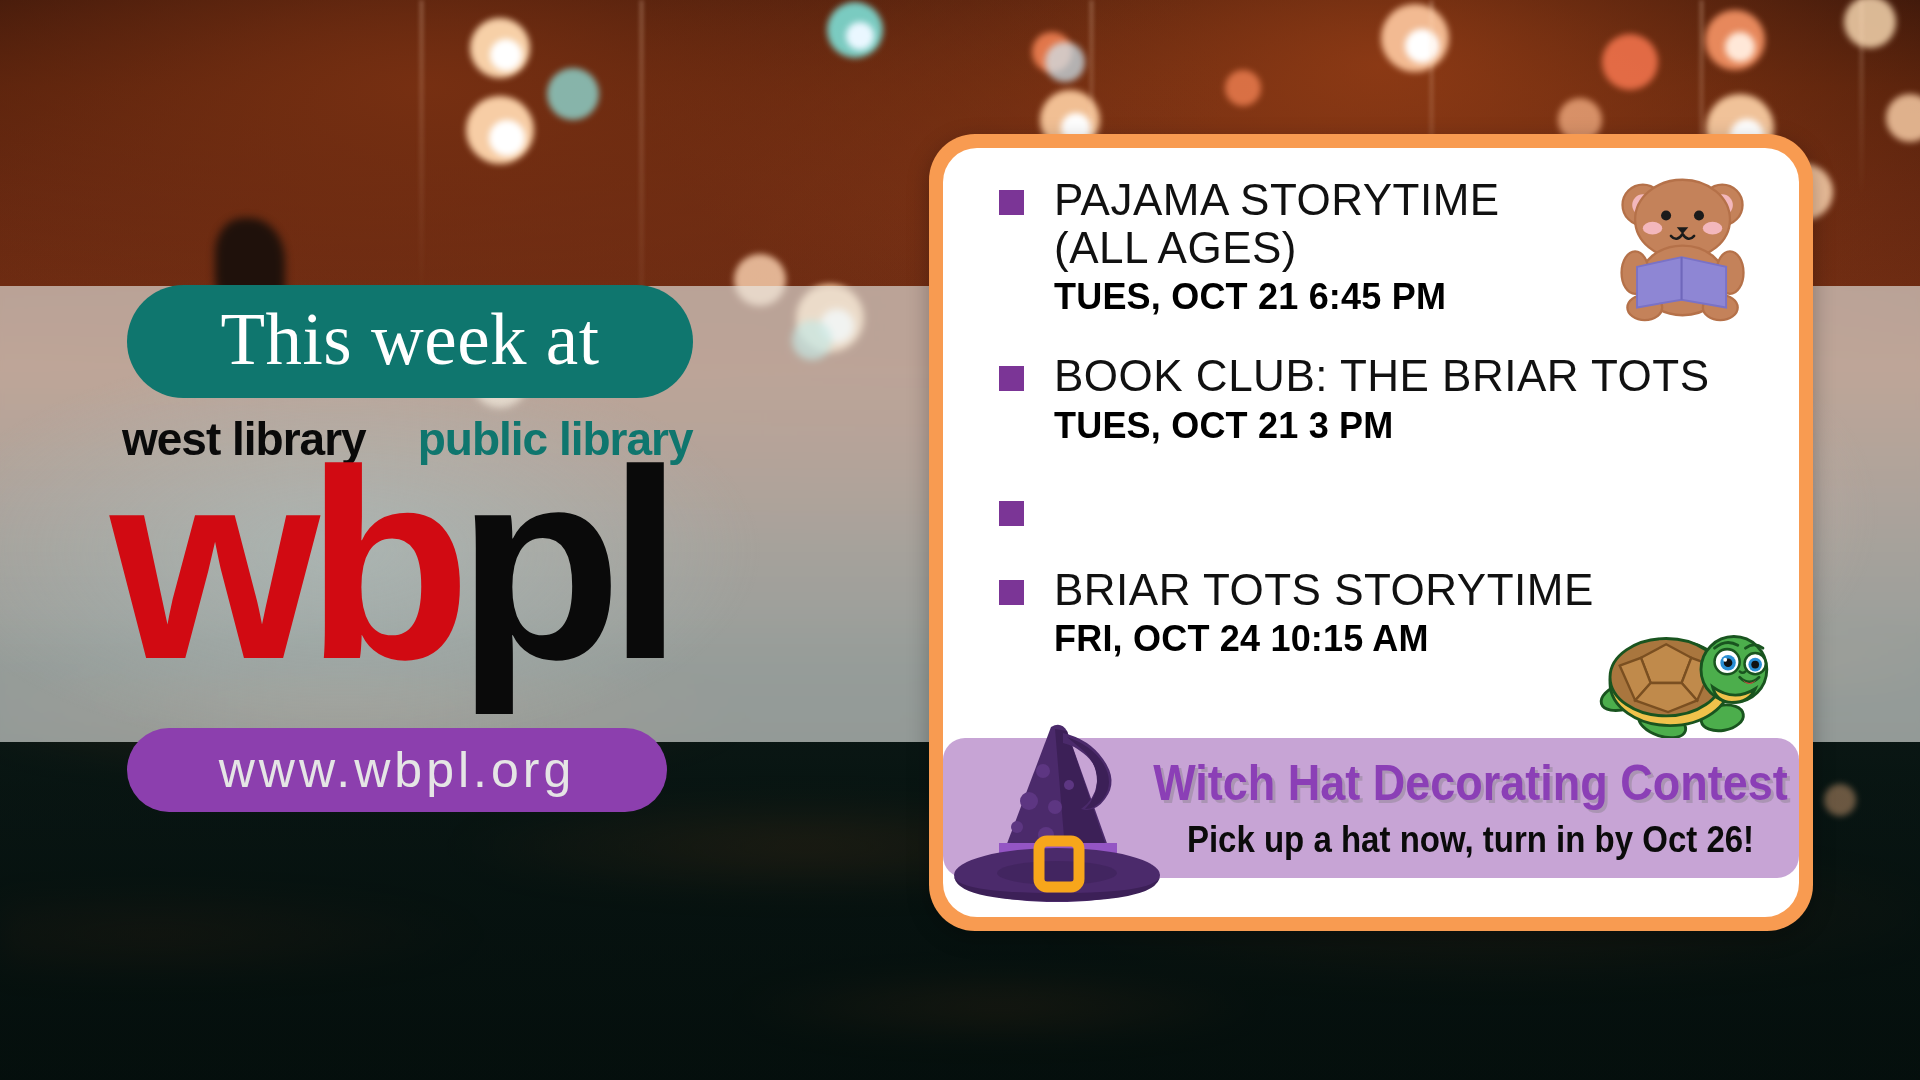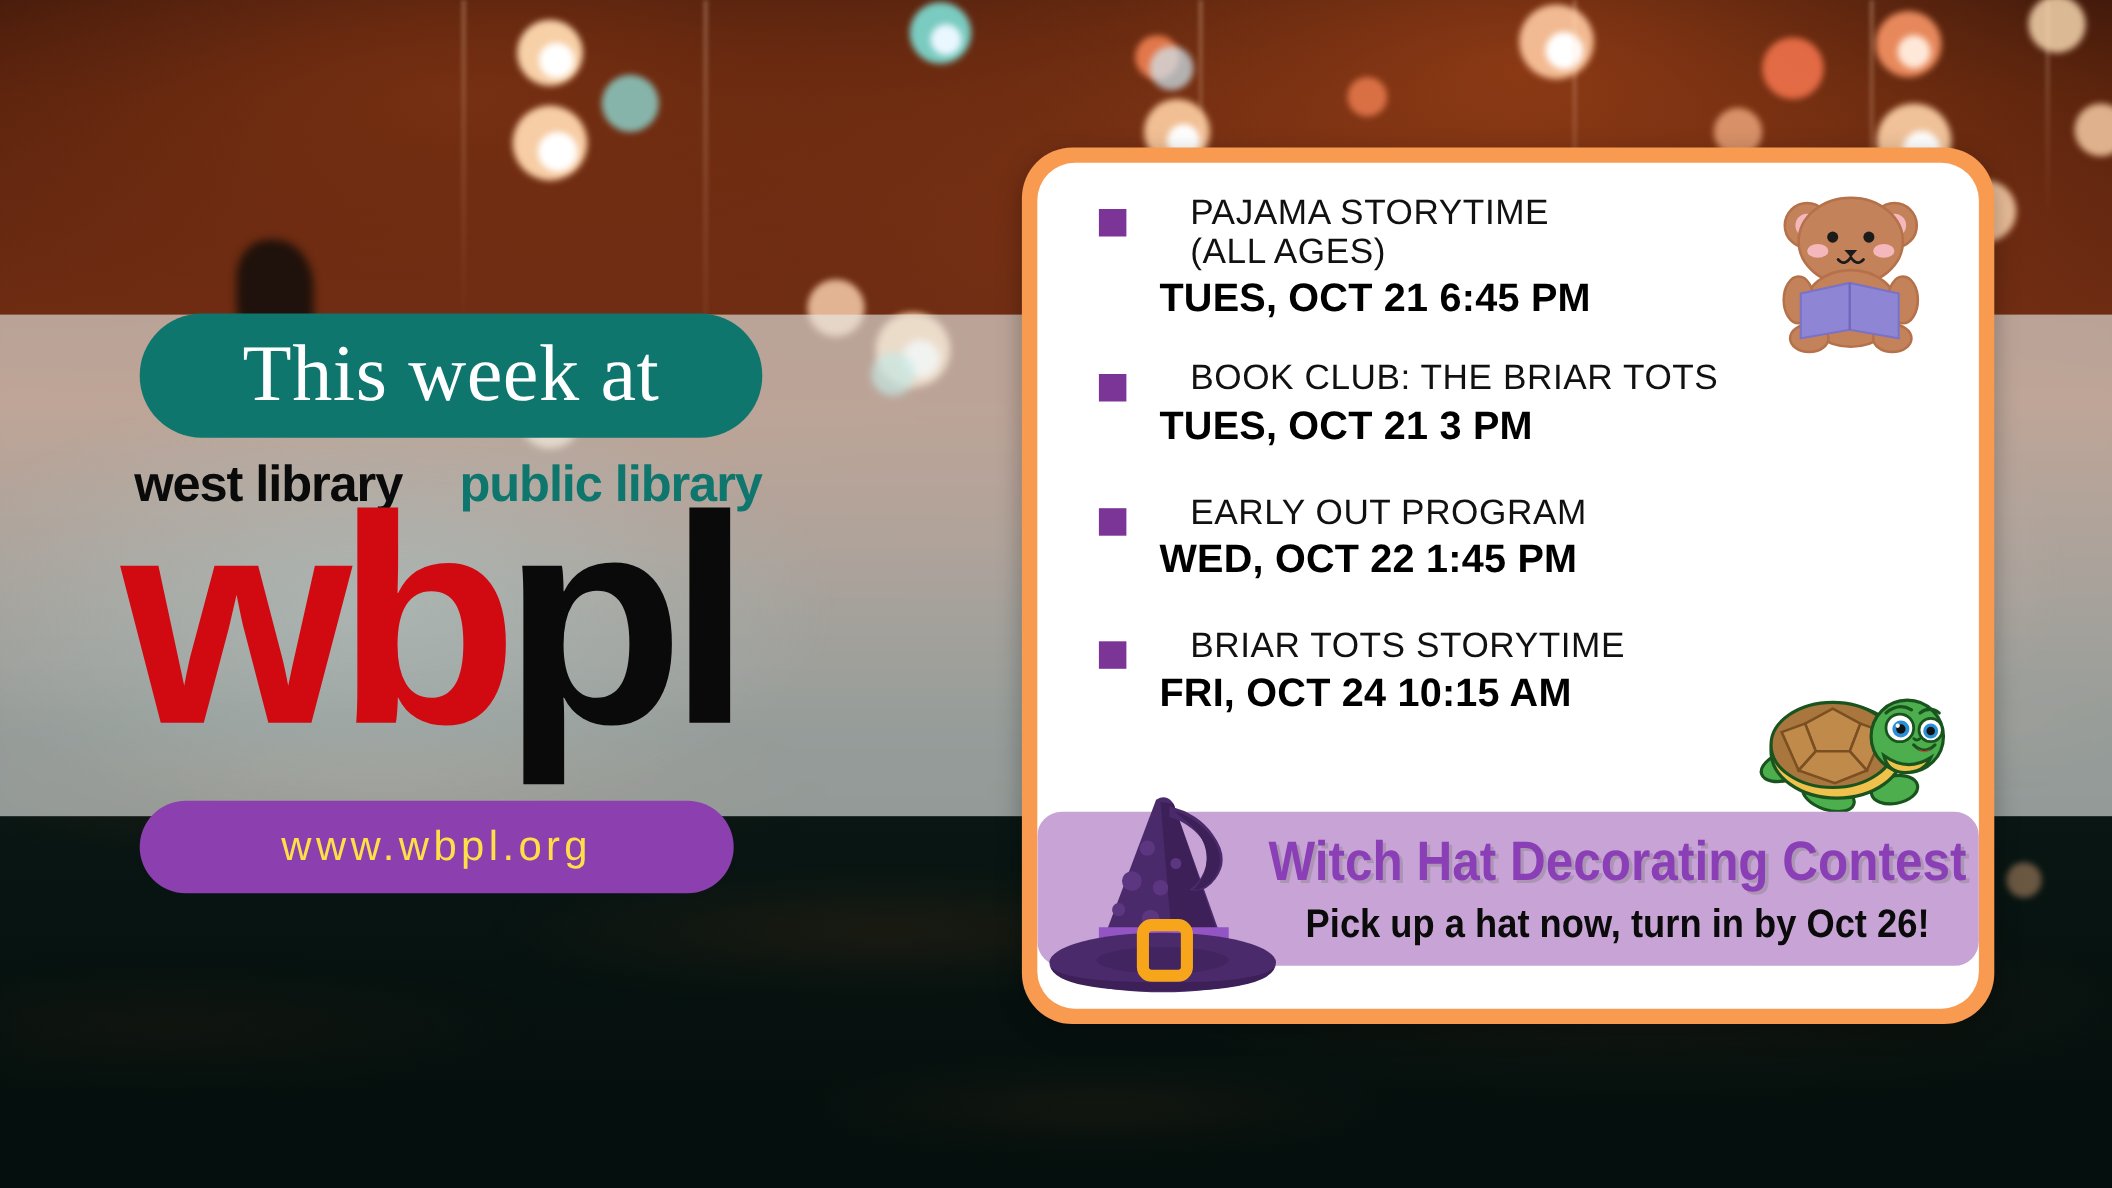--- a/index.html
+++ b/index.html
@@ -99,21 +99,21 @@
   .logo-main .k { color:#0a0a0a; }
 
   .pill-url {
     position:absolute; left:127px; top:728px;
     width:540px; height:84px;
     background:#8c3fae;
     border-radius:42px;
     display:flex; align-items:center; justify-content:center;
   }
   .pill-url span {
-    font-size:38px; color:#fde047; letter-spacing:4px;
+    font-size:50px; color:#e5e5e5; letter-spacing:4px;
     font-family:"Liberation Sans", sans-serif;
   }
 
   
   #card {
     position:absolute; left:929px; top:134px;
     width:884px; height:797px;
     background:#f89b51;
     border-radius:46px;
     box-shadow:0 6px 22px rgba(0,0,0,.28);
@@ -128,22 +128,22 @@
   .events { position:absolute; left:56px; top:28px; right:20px; }
   .event { display:flex; align-items:flex-start; margin-bottom:34px; }
   .event:last-child { margin-bottom:0; }
   .bullet {
     width:25px; height:25px; background:#7b3596;
     flex:0 0 25px; margin-top:14px; margin-right:30px;
   }
   .ev-text { }
   .ev-title {
     font-family:"Liberation Sans", sans-serif;
-    font-size:32px; font-weight:400; color:#111;
-    letter-spacing:.5px; line-height:1.08; white-space:pre-line;margin-left:28px;
+    font-size:44px; font-weight:400; color:#111;
+    letter-spacing:.5px; line-height:1.08; white-space:pre-line;
   }
   .ev-when {
     font-family:"Liberation Sans", sans-serif;
     font-size:36px; font-weight:bold; color:#000;
     letter-spacing:.2px; margin-top:5px;
   }
 
   
   .bear { position:absolute; right:38px; top:24px; width:155px; height:150px; }
   .turtle { position:absolute; right:26px; top:475px; width:175px; height:120px; }
@@ -268,24 +268,20 @@
         </div>
         <div class="event" style="margin-bottom: 40px;">
           <div class="bullet" style="background: rgb(123, 53, 150);"></div>
           <div class="ev-text">
             <div class="ev-title">BOOK CLUB: THE BRIAR TOTS</div>
             <div class="ev-when">TUES, OCT 21   3 PM</div>
           </div>
         </div>
         <div class="event" style="margin-bottom: 40px;">
           <div class="bullet" style="background: rgb(123, 53, 150);"></div>
-          <div class="ev-text">
-            <div class="ev-title">EARLY OUT PROGRAM</div>
-            <div class="ev-when">WED, OCT 22   1:45 PM</div>
-          </div>
         </div>
         <div class="event">
           <div class="bullet" style="background: rgb(123, 53, 150);"></div>
           <div class="ev-text">
             <div class="ev-title">BRIAR TOTS STORYTIME</div>
             <div class="ev-when">FRI, OCT 24   10:15 AM</div>
           </div>
         </div>
       </div>
 

